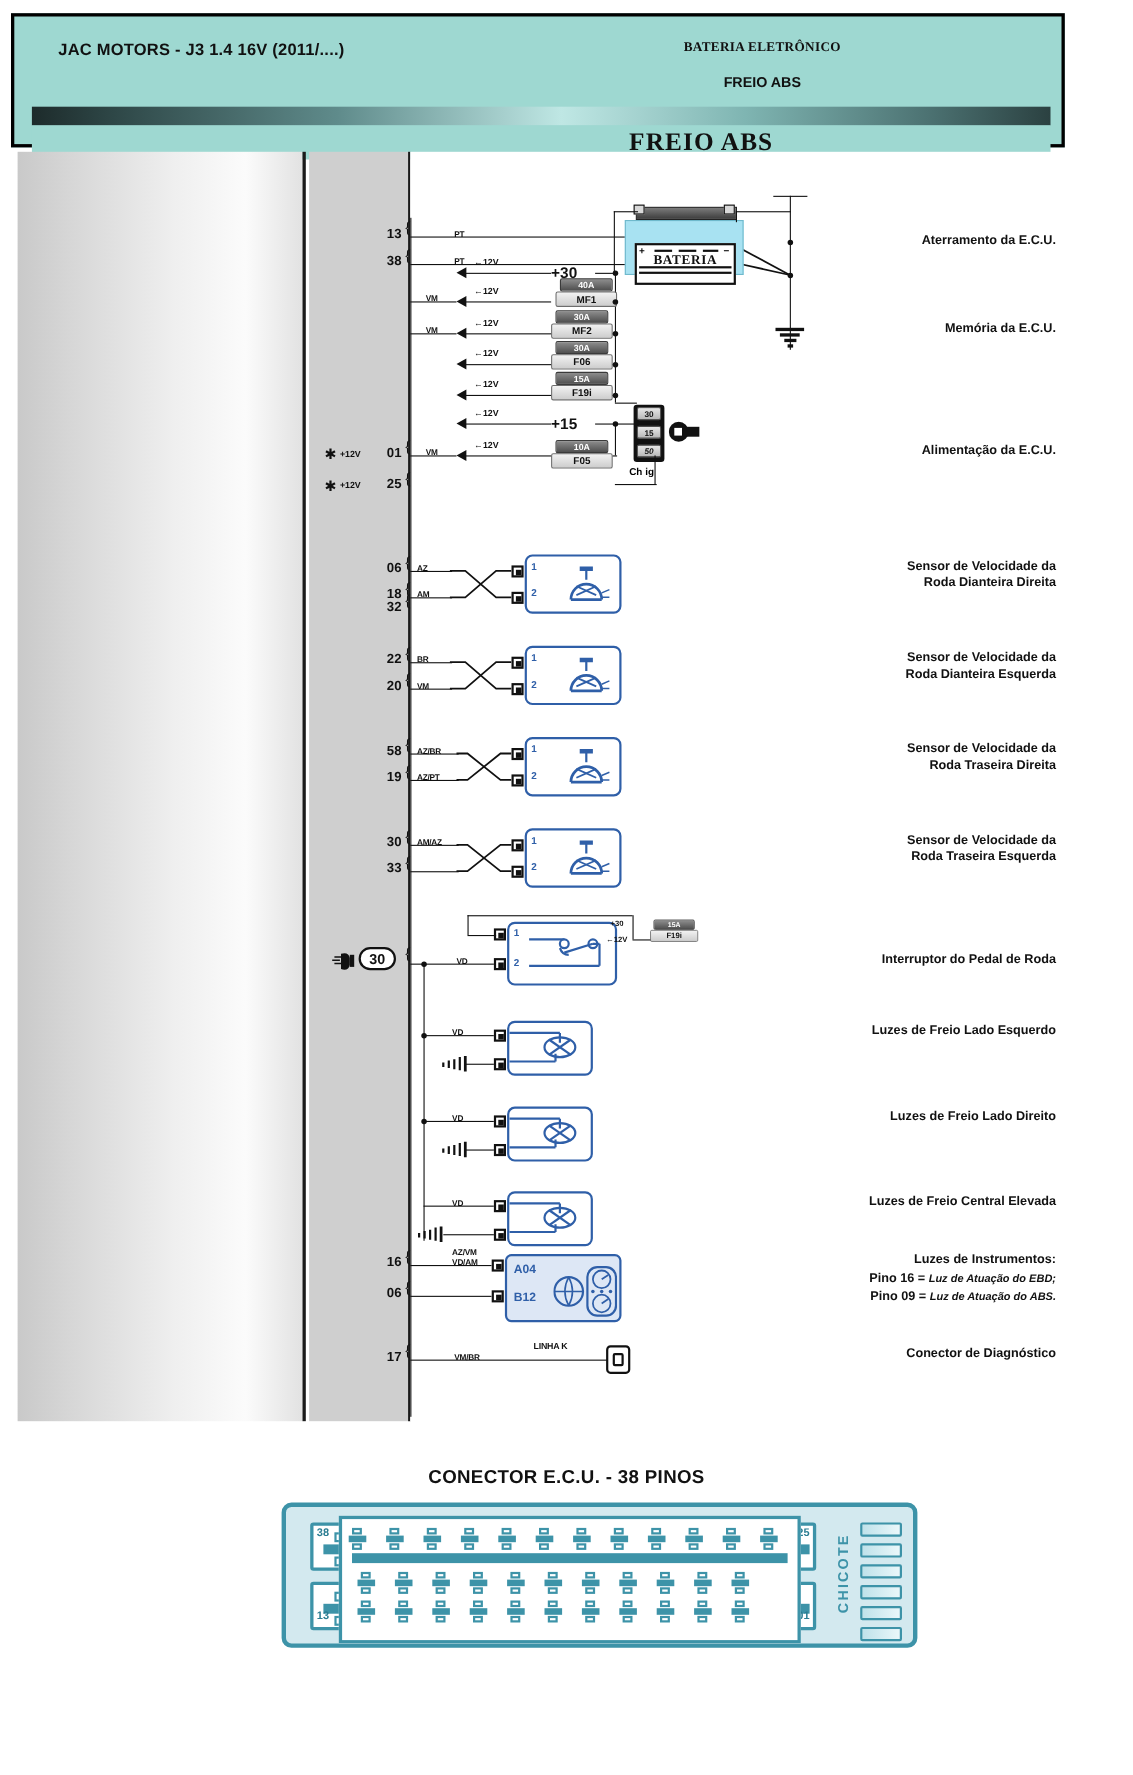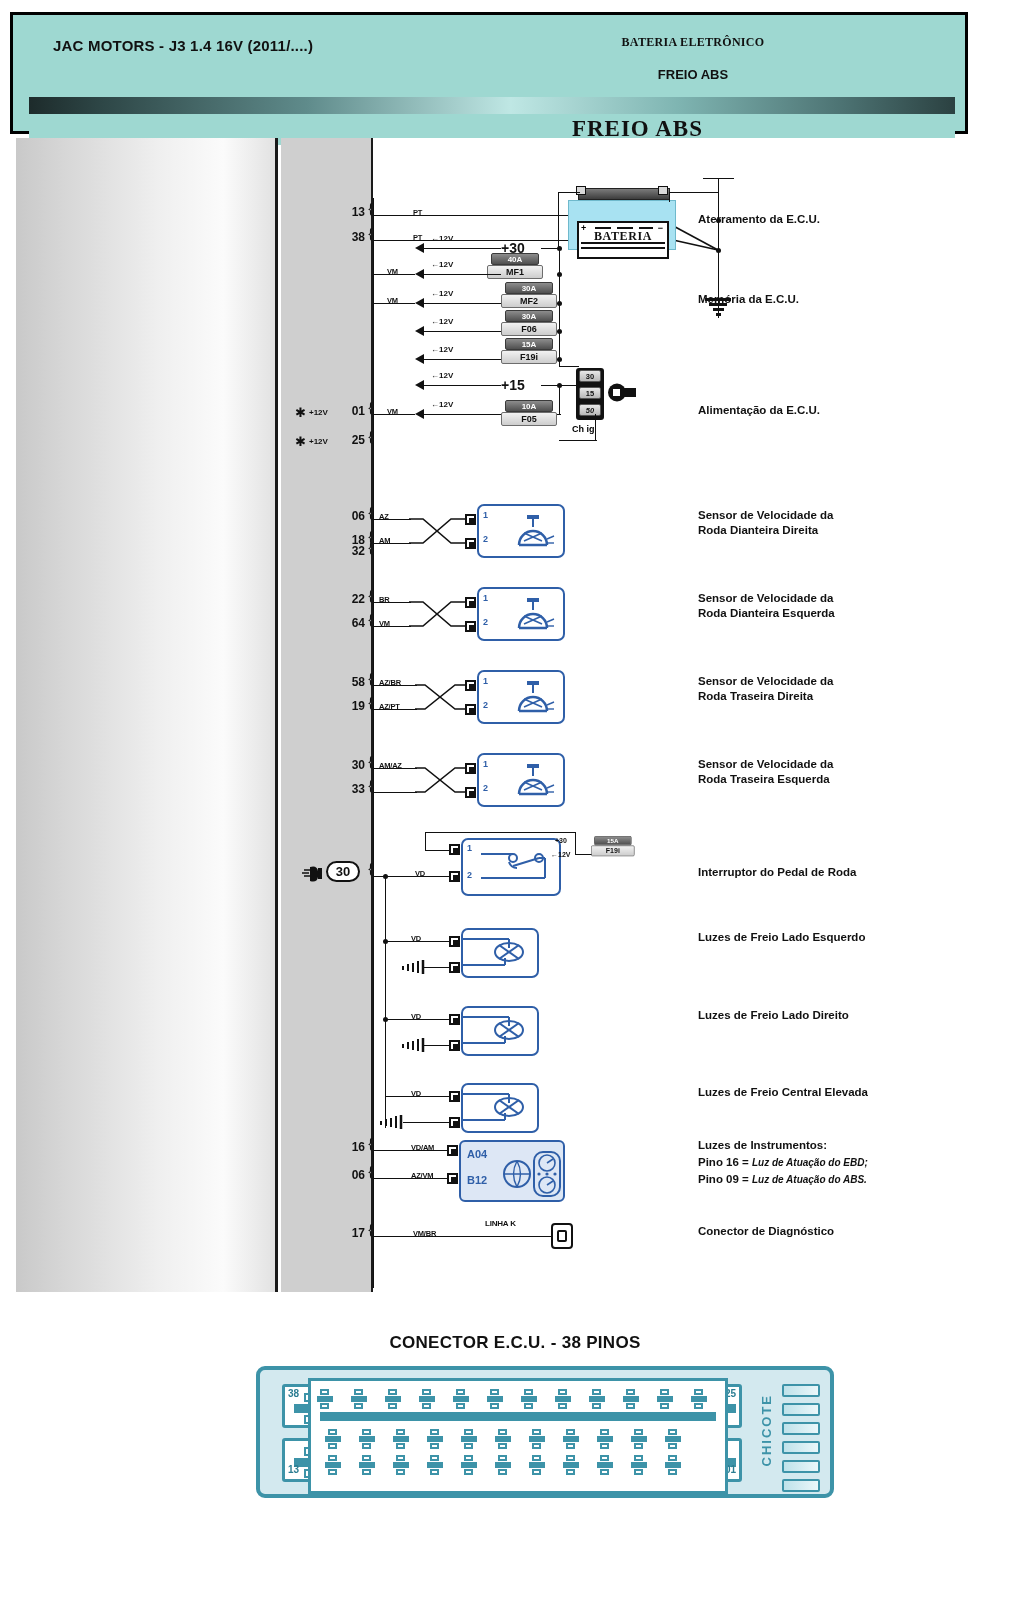--- a/index.html
+++ b/index.html
@@ -52,21 +52,21 @@
     border-right:3px solid #1a1a1a;
   }
   #pin-col{
     position:absolute; left:271px; top:4px; width:92px; height:1154px;
     background:#cfcfcf;
     border-right:2px solid #1a1a1a;
   }
   #sch-area{ position:absolute; left:363px; top:4px; width:592px; height:1154px; background:#fff; }
 
   .lab{
-    position:absolute; right:20px; 
+    position:absolute; right:8px; text-align:right;
     font-size:11.5px; font-weight:bold; color:#111; line-height:15px;
     white-space:pre-line;
   }
   .lab em{ font-style:italic; font-weight:bold; font-size:10px; }
 
   .pin{
     position:absolute; font-size:12px; font-weight:bold; color:#111;
     width:26px; text-align:right;
   }
   .pin-brk{
@@ -306,21 +306,21 @@
     <div class="vw" style="left:296px; top:54px; height:10px;"></div>
 
     <div class="bigtag" style="left:128px; top:102px;">+30</div>
     <div class="hw" style="left:50px; top:110px; width:78px;"></div>
     <div class="hw" style="left:168px; top:110px; width:20px;"></div>
     <div class="arrowL" style="left:42px; top:105px;"></div>
     <div class="v12" style="left:58px; top:96px;">←12V</div>
     <div class="vw" style="left:186px; top:110px; height:118px;"></div>
     <div class="dot" style="left:184px; top:108px;"></div>
 
-    <div class="fuse" style="left:114px; top:115px;text-decoration:underline;">
+    <div class="fuse" style="left:132px; top:115px;text-decoration:underline;">
       <div class="top">40A</div>
       <div class="bot">MF1</div>
     </div>
     <div class="hw" style="left:184px; top:136px; width:4px;"></div>
     <div class="dot" style="left:184px; top:134px;"></div>
     <div class="hw" style="left:50px; top:136px; width:78px;"></div>
     <div class="arrowL" style="left:42px; top:131px;"></div>
     <div class="v12" style="left:58px; top:122px;">←12V</div>
     <div class="hw" style="left:0px; top:136px; width:42px;"></div>
     <div class="wcol" style="left:14px; top:129px;">VM</div>
@@ -594,21 +594,21 @@
         <line x1="42" y1="35" x2="42" y2="28" stroke="#2f5fa8" stroke-width="2"></line>
         <ellipse cx="46" cy="22" rx="14" ry="9" fill="none" stroke="#2f5fa8" stroke-width="2"></ellipse>
         <line x1="36" y1="15" x2="56" y2="29" stroke="#2f5fa8" stroke-width="2"></line>
         <line x1="56" y1="15" x2="36" y2="29" stroke="#2f5fa8" stroke-width="2"></line>
       </svg>
     </div>
 
     <div class="hw" style="left:0px; top:1012px; width:74px;"></div>
     <div class="wcol" style="left:38px; top:1005px;">VD/AM</div>
     <div class="hw" style="left:0px; top:1040px; width:74px;"></div>
-    <div class="wcol" style="left:38px; top:1033px;text-align:center;">AZ/VM</div>
+    <div class="wcol" style="left:38px; top:996px;text-align:center;">AZ/VM</div>
     <div class="term" style="left:74px; top:1007px;"></div>
     <div class="term" style="left:74px; top:1035px;"></div>
     <div id="cluster">
       <div class="clab" style="left:6px; top:6px;">A04</div>
       <div class="clab" style="left:6px; top:32px;">B12</div>
       <svg style="position:absolute;left:42px;top:8px;width:58px;height:48px">
         <circle cx="14" cy="24" r="13" fill="none" stroke="#2f5fa8" stroke-width="2"></circle>
         <path d="M1 24 h26 M14 11 q7 13 0 26 M14 11 q-7 13 0 26" fill="none" stroke="#2f5fa8" stroke-width="1.4"></path>
         <rect x="31" y="2" width="26" height="44" rx="9" fill="none" stroke="#2f5fa8" stroke-width="2"></rect>
         <circle cx="44" cy="13" r="8" fill="none" stroke="#2f5fa8" stroke-width="1.6"></circle>
@@ -672,21 +672,21 @@
   <div class="pin" style="left:329px; top:410px;">32</div>
   <div class="pin-brk" style="left:357px; top:405px;">{</div>
 
   <div class="pin" style="left:329px; top:375px;">06</div>
   <div class="pin-brk" style="left:357px; top:370px;">{</div>
   <div class="pin" style="left:329px; top:399px;">18</div>
   <div class="pin-brk" style="left:357px; top:394px;">{</div>
 
   <div class="pin" style="left:329px; top:458px;">22</div>
   <div class="pin-brk" style="left:357px; top:453px;">{</div>
-  <div class="pin" style="left:329px; top:482px;">64</div>
+  <div class="pin" style="left:329px; top:482px;">20</div>
   <div class="pin-brk" style="left:357px; top:477px;">{</div>
 
   <div class="pin" style="left:329px; top:541px;">58</div>
   <div class="pin-brk" style="left:357px; top:536px;">{</div>
   <div class="pin" style="left:329px; top:565px;">19</div>
   <div class="pin-brk" style="left:357px; top:560px;">{</div>
 
   <div class="pin" style="left:329px; top:624px;">30</div>
   <div class="pin-brk" style="left:357px; top:619px;">{</div>
   <div class="pin" style="left:329px; top:648px;">33</div>

